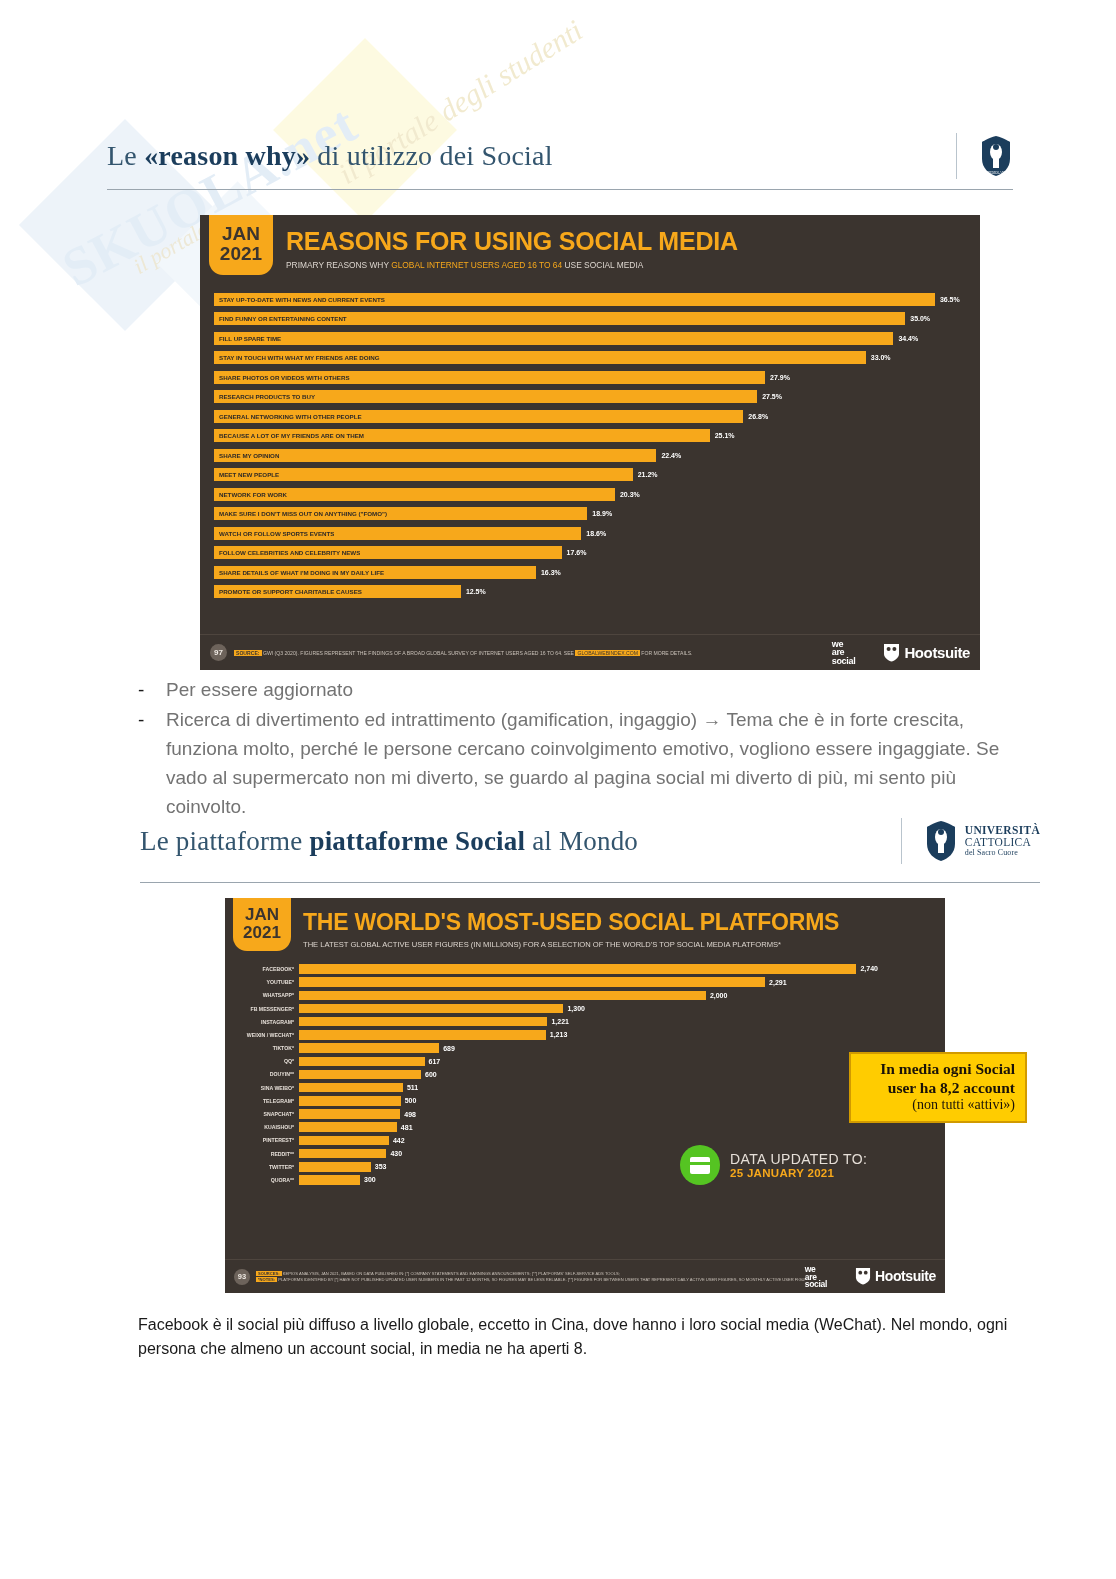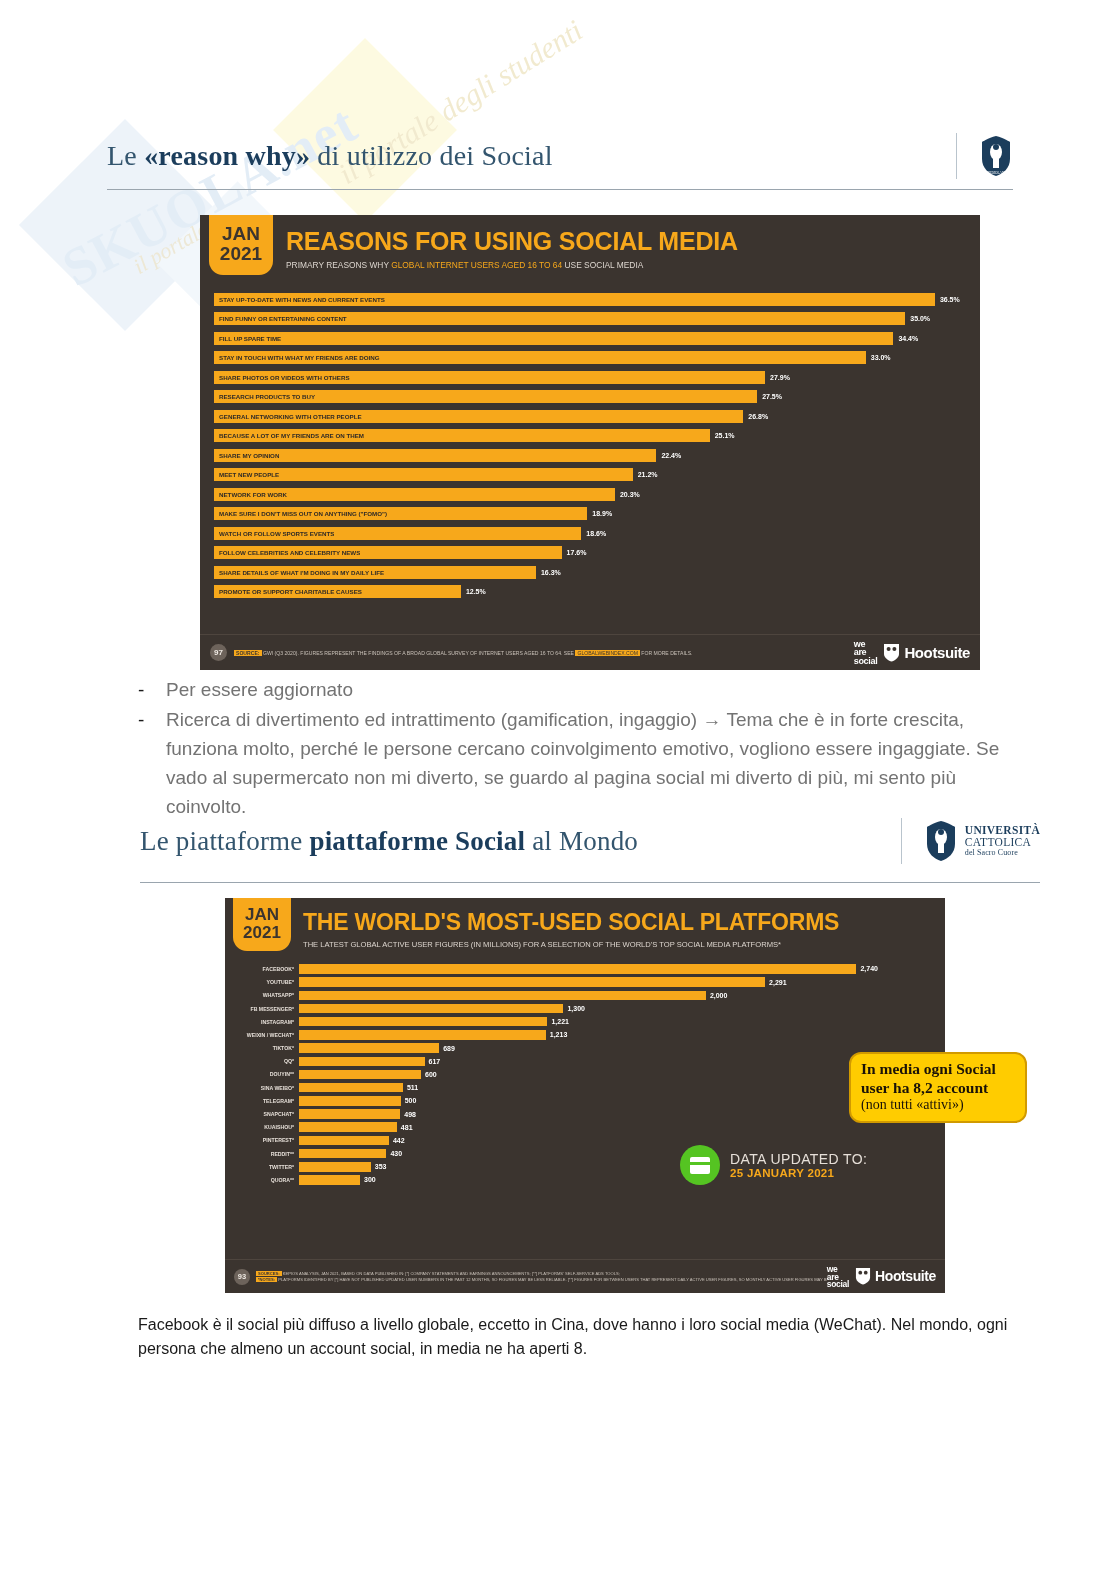--- a/index.html
+++ b/index.html
@@ -198,21 +198,21 @@
   }
   .src-txt {
     color: #c8c0b8;
     white-space: nowrap;
     overflow: hidden;
     flex: 1;
   }
   .src-txt .tag { background: #f7a81b; color: #3b342f; font-weight: bold; padding: 0 2px; }
   .src-txt .lnk { background: #f7a81b; color: #3b342f; padding: 0 2px; }
 
-  .logos { display: flex; align-items: center; gap: 6px; flex: none; }
+  .logos { display: flex; align-items: center; gap: 28px; flex: none; }
   .wearesocial {
     color: #ffffff;
     font-weight: bold;
     line-height: .94;
     letter-spacing: -.3px;
   }
   .hoot { display: flex; align-items: center; gap: 4px; }
   .hoot-name { color: #ffffff; font-weight: bold; letter-spacing: -.4px; }
 
   
@@ -238,22 +238,22 @@
     font-size: 16px;
     line-height: 1.52;
     color: #1a1a1a;
   }
 
   
   .callout {
     position: absolute;
     background: #ffcc00;
     border: 2px solid #d19a00;
-    border-radius: 12px;
-    text-align: left;
+    border-radius: 0;
+    text-align: right;
     font-family: "Liberation Serif", serif;
     color: #1a1208;
     padding: 6px 10px 7px;
     line-height: 1.2;
   }
   .callout .c1, .callout .c2 { font-weight: bold; font-size: 15.5px; }
   .callout .c3 { font-size: 14px; }
 
   
   .dataup {

